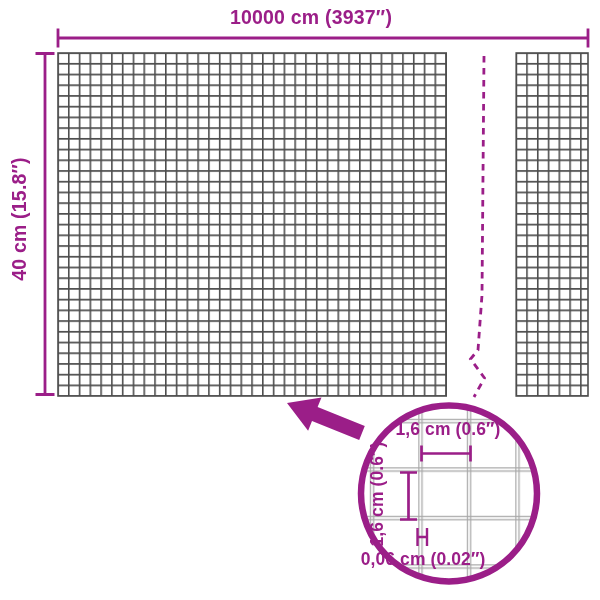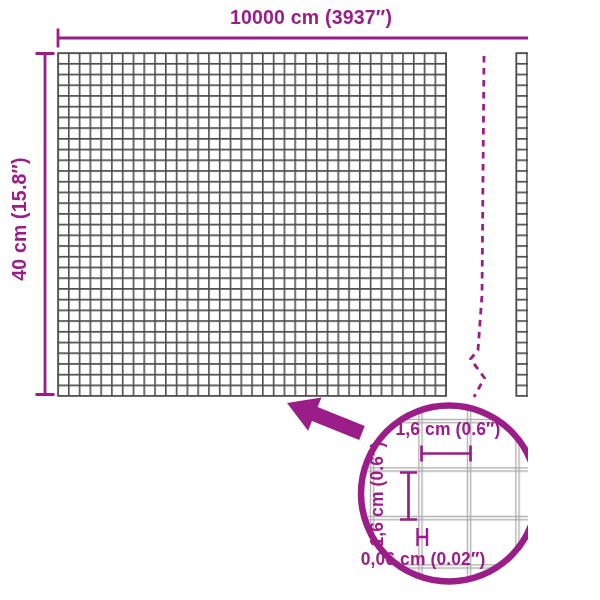--- a/index.html
+++ b/index.html
@@ -2,21 +2,21 @@
 <html style="--accent: #9B1E88; --mesh: #4D4D4D; --detail_mesh: #A6A6A6; --background: #FFFFFF;"><head>
 <meta charset="utf-8">
 <style>
   html, body {
     margin: 0;
     padding: 0;
     background: #ffffff;
   }
   .canvas {
     position: relative;
-    width: 528px;
+    width: 600px;
     height: 600px;
     background: var(--background, #ffffff);
     overflow: hidden;
   }
   svg text {
     font-family: "Liberation Sans", "DejaVu Sans", sans-serif;
     font-weight: bold;
     fill: var(--accent, #9B1E88);
   }
   .label-lg { font-size: 19.5px; letter-spacing: 0.2px; }

